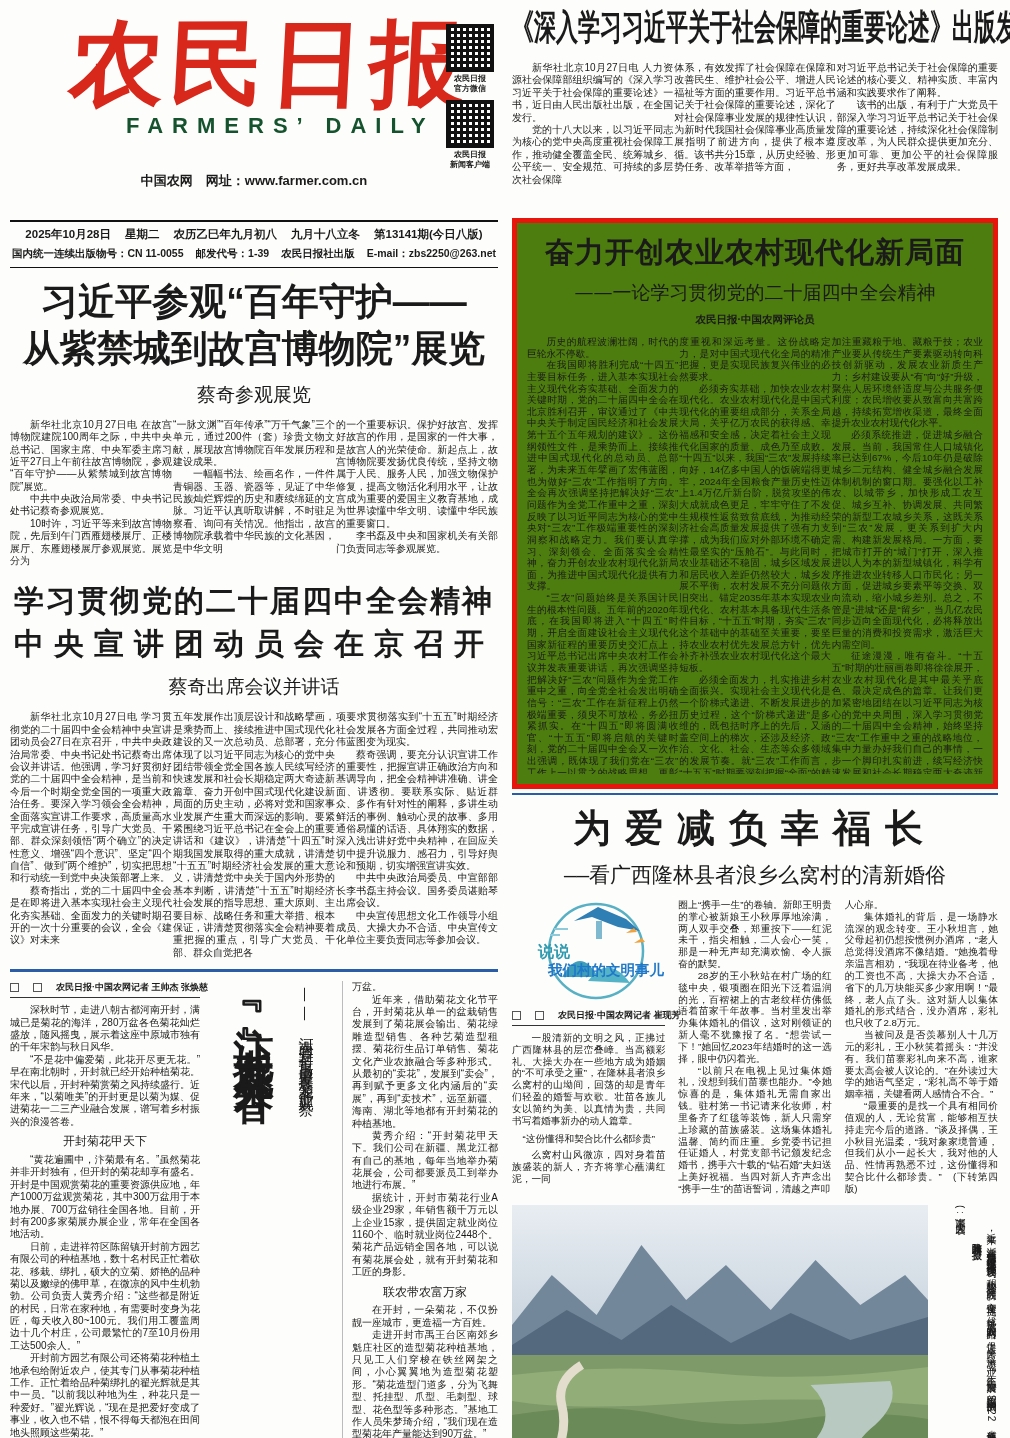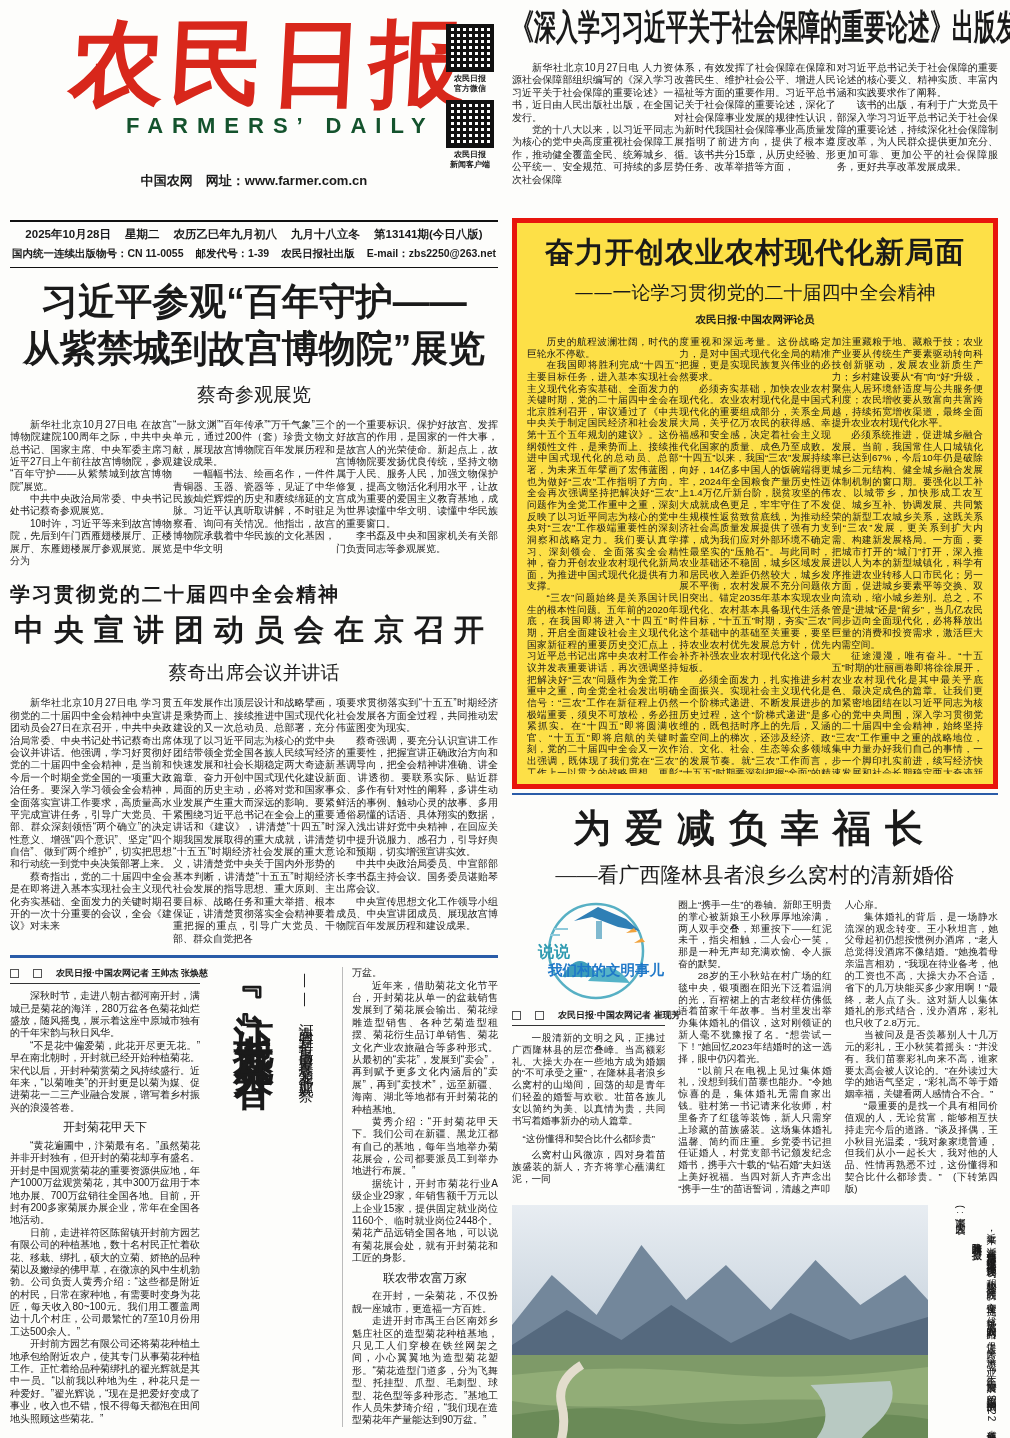--- a/index.html
+++ b/index.html
@@ -32,46 +32,46 @@
           margin-bottom:6px;display:flex;align-items:center;gap:14px;white-space:nowrap;}
   .sq{width:7px;height:7px;border:1px solid #555;display:inline-block;flex:none;}
   .blue-rule{border-top:3px solid #2a5ca8;margin:10px 0 9px;}
   
   .a1{margin-top:10px;}
   .a1-title{font-size:37px;font-weight:900;line-height:1.28;text-align:center;margin:0;letter-spacing:0px;}
   .a-sub{text-align:center;font-size:19px;font-family:"DejaVu Serif","Liberation Serif",serif;
          margin:9px 0 11px;font-weight:500;}
   
   .a2{margin-top:14px;}
-  .a2-title1{font-size:20px;font-weight:900;letter-spacing:2px;margin:0;}
+  .a2-title1{font-size:30px;font-weight:900;text-align:center;letter-spacing:2px;margin:0;}
   .a2-title2{font-size:30px;font-weight:900;text-align:center;letter-spacing:10px;margin:2px 0 0;}
   
   .ch-row{display:flex;gap:10px;margin-top:2px;}
   .ch-colA{width:190px;flex:none;}
   .ch-mid{width:122px;flex:none;display:flex;justify-content:center;padding-top:6px;}
   .v-wrap{writing-mode:vertical-rl;}
   .v-kicker{font-size:15px;letter-spacing:4px;font-family:"DejaVu Serif","Liberation Serif",serif;margin-left:14px;}
   .v-title{font-size:40px;font-weight:900;letter-spacing:8px;font-family:"DejaVu Serif","Liberation Serif",serif;}
   .ch-colB{flex:1;min-width:0;border-left:1px solid #bbb;padding-left:9px;}
   
   .tr-title-box{height:48px;overflow:visible;}
   .tr-title{font-size:22px;font-weight:900;text-align:center;white-space:nowrap;margin:0;
             transform:scaleY(1.6);transform-origin:50% 10%;}
   .tr-body{height:148px;overflow:hidden;margin-top:8px;}
   
-  .red-box{border:5px solid #e8150d;margin-top:8px;padding:8px 10px 10px;background:#fde047;}
+  .red-box{border:5px solid #e8150d;margin-top:8px;padding:8px 10px 10px;background:#4d7c0f;}
   .rb-title{text-align:center;font-size:29px;font-weight:900;letter-spacing:1px;margin:2px 0 0;}
   .rb-sub{text-align:center;font-size:19px;font-family:"DejaVu Serif","Liberation Serif",serif;margin-top:7px;}
   .rb-by{text-align:center;font-size:10.5px;font-weight:bold;margin:7px 0 9px;}
   .rb-cols{height:438px;overflow:hidden;}
   .rb-cols .para{font-size:9.7px;line-height:1.2;}
   .blue-rule-thin{border-top:2.5px solid #2a5ca8;margin:4px 0 2px;}
   
   .wd-title{text-align:center;font-size:38px;font-weight:900;letter-spacing:14px;margin:8px 0 4px;}
-  .wd-sub{text-align:center;font-size:21px;font-family:Liberation Serif, serif;margin:7px 0 10px;}
+  .wd-sub{text-align:center;font-size:21px;font-family:Liberation Mono, monospace;margin:7px 0 10px;}
   .wd-cols{display:flex;gap:13px;height:300px;overflow:hidden;}
   .wd-cols .para{font-size:9.7px;line-height:1.22;}
   .badge{display:block;margin:0 auto 6px;}
   .wd-photo-row{display:flex;gap:6px;margin-top:6px;}
   .photo{flex:1;height:286px;display:block;}
   .v-caption{writing-mode:vertical-rl;width:64px;height:286px;font-size:10px;line-height:1.45;
              letter-spacing:1px;overflow:hidden;}
   .vc-text{display:block;text-indent:2em;}
   .vc-credit{display:block;font-weight:bold;margin-left:2px;text-indent:3em;}
   .vc-source{display:block;margin-left:2px;}
@@ -134,21 +134,21 @@
             <p class="para">新华社北京10月27日电  学习贯彻党的二十届四中全会精神中央宣讲团动员会27日在京召开，中共中央政治局常委、中央书记处书记蔡奇出席会议并讲话。他强调，学习好贯彻好党的二十届四中全会精神，是当前和今后一个时期全党全国的一项重大政治任务。要深入学习领会全会精神，全面落实宣讲工作要求，高质量高水平完成宣讲任务，引导广大党员、干部、群众深刻领悟“两个确立”的决定性意义、增强“四个意识”、坚定“四个自信”、做到“两个维护”，切实把思想和行动统一到党中央决策部署上来。</p>
             <p class="para">蔡奇指出，党的二十届四中全会是在即将进入基本实现社会主义现代化夯实基础、全面发力的关键时期召开的一次十分重要的会议，全会《建议》对未来</p>
           </div>
         <div class="bcol">
             <p class="para cont">五年发展作出顶层设计和战略擘画，是乘势而上、接续推进中国式现代化建设的又一次总动员、总部署，充分体现了以习近平同志为核心的党中央团结带领全党全国各族人民续写经济快速发展和社会长期稳定两大奇迹新篇章、奋力开创中国式现代化建设新局面的历史主动，必将对党和国家事业发展产生重大而深远的影响。要紧紧围绕习近平总书记在全会上的重要讲话和《建议》，讲清楚“十四五”时期我国发展取得的重大成就，讲清楚“十五五”时期经济社会发展的重大意义，讲清楚党中央关于国内外形势的基本判断，讲清楚“十五五”时期经济社会发展的指导思想、重大原则、主要目标、战略任务和重大举措、根本保证，讲清楚贯彻落实全会精神要着重把握的重点，引导广大党员、干部、群众自觉把各</p>
           </div>
         <div class="bcol">
             <p class="para cont">项要求贯彻落实到“十五五”时期经济社会发展各方面全过程，共同推动宏伟蓝图变为现实。</p>
             <p class="para">蔡奇强调，要充分认识宣讲工作的重要性，把握宣讲正确政治方向和基调导向，把全会精神讲准确、讲全面、讲透彻。要联系实际、贴近群众、多作有针对性的阐释，多讲生动鲜活的事例、触动心灵的故事、多用通俗易懂的话语、具体翔实的数据，深入浅出讲好党中央精神，在回应关切中提升说服力、感召力，引导好舆论和预期，切实增强宣讲实效。</p>
             <p class="para">中共中央政治局委员、中宣部部长李书磊主持会议。国务委员谌贻琴出席会议。</p>
-            <p class="para">中央宣传思想文化工作领导小组成员、中央宣讲团成员、展现故宫博物院百年发展历程和建设成果。</p>
+            <p class="para">中央宣传思想文化工作领导小组成员、大操大办不合适、中央宣传文化单位主要负责同志等参加会议。</p>
           </div>
       </div>
     </section>
 
     <div class="blue-rule"></div>
 
     <section>
       <div class="ch-row">
         <div class="ch-colA">
           <div class="byline">

